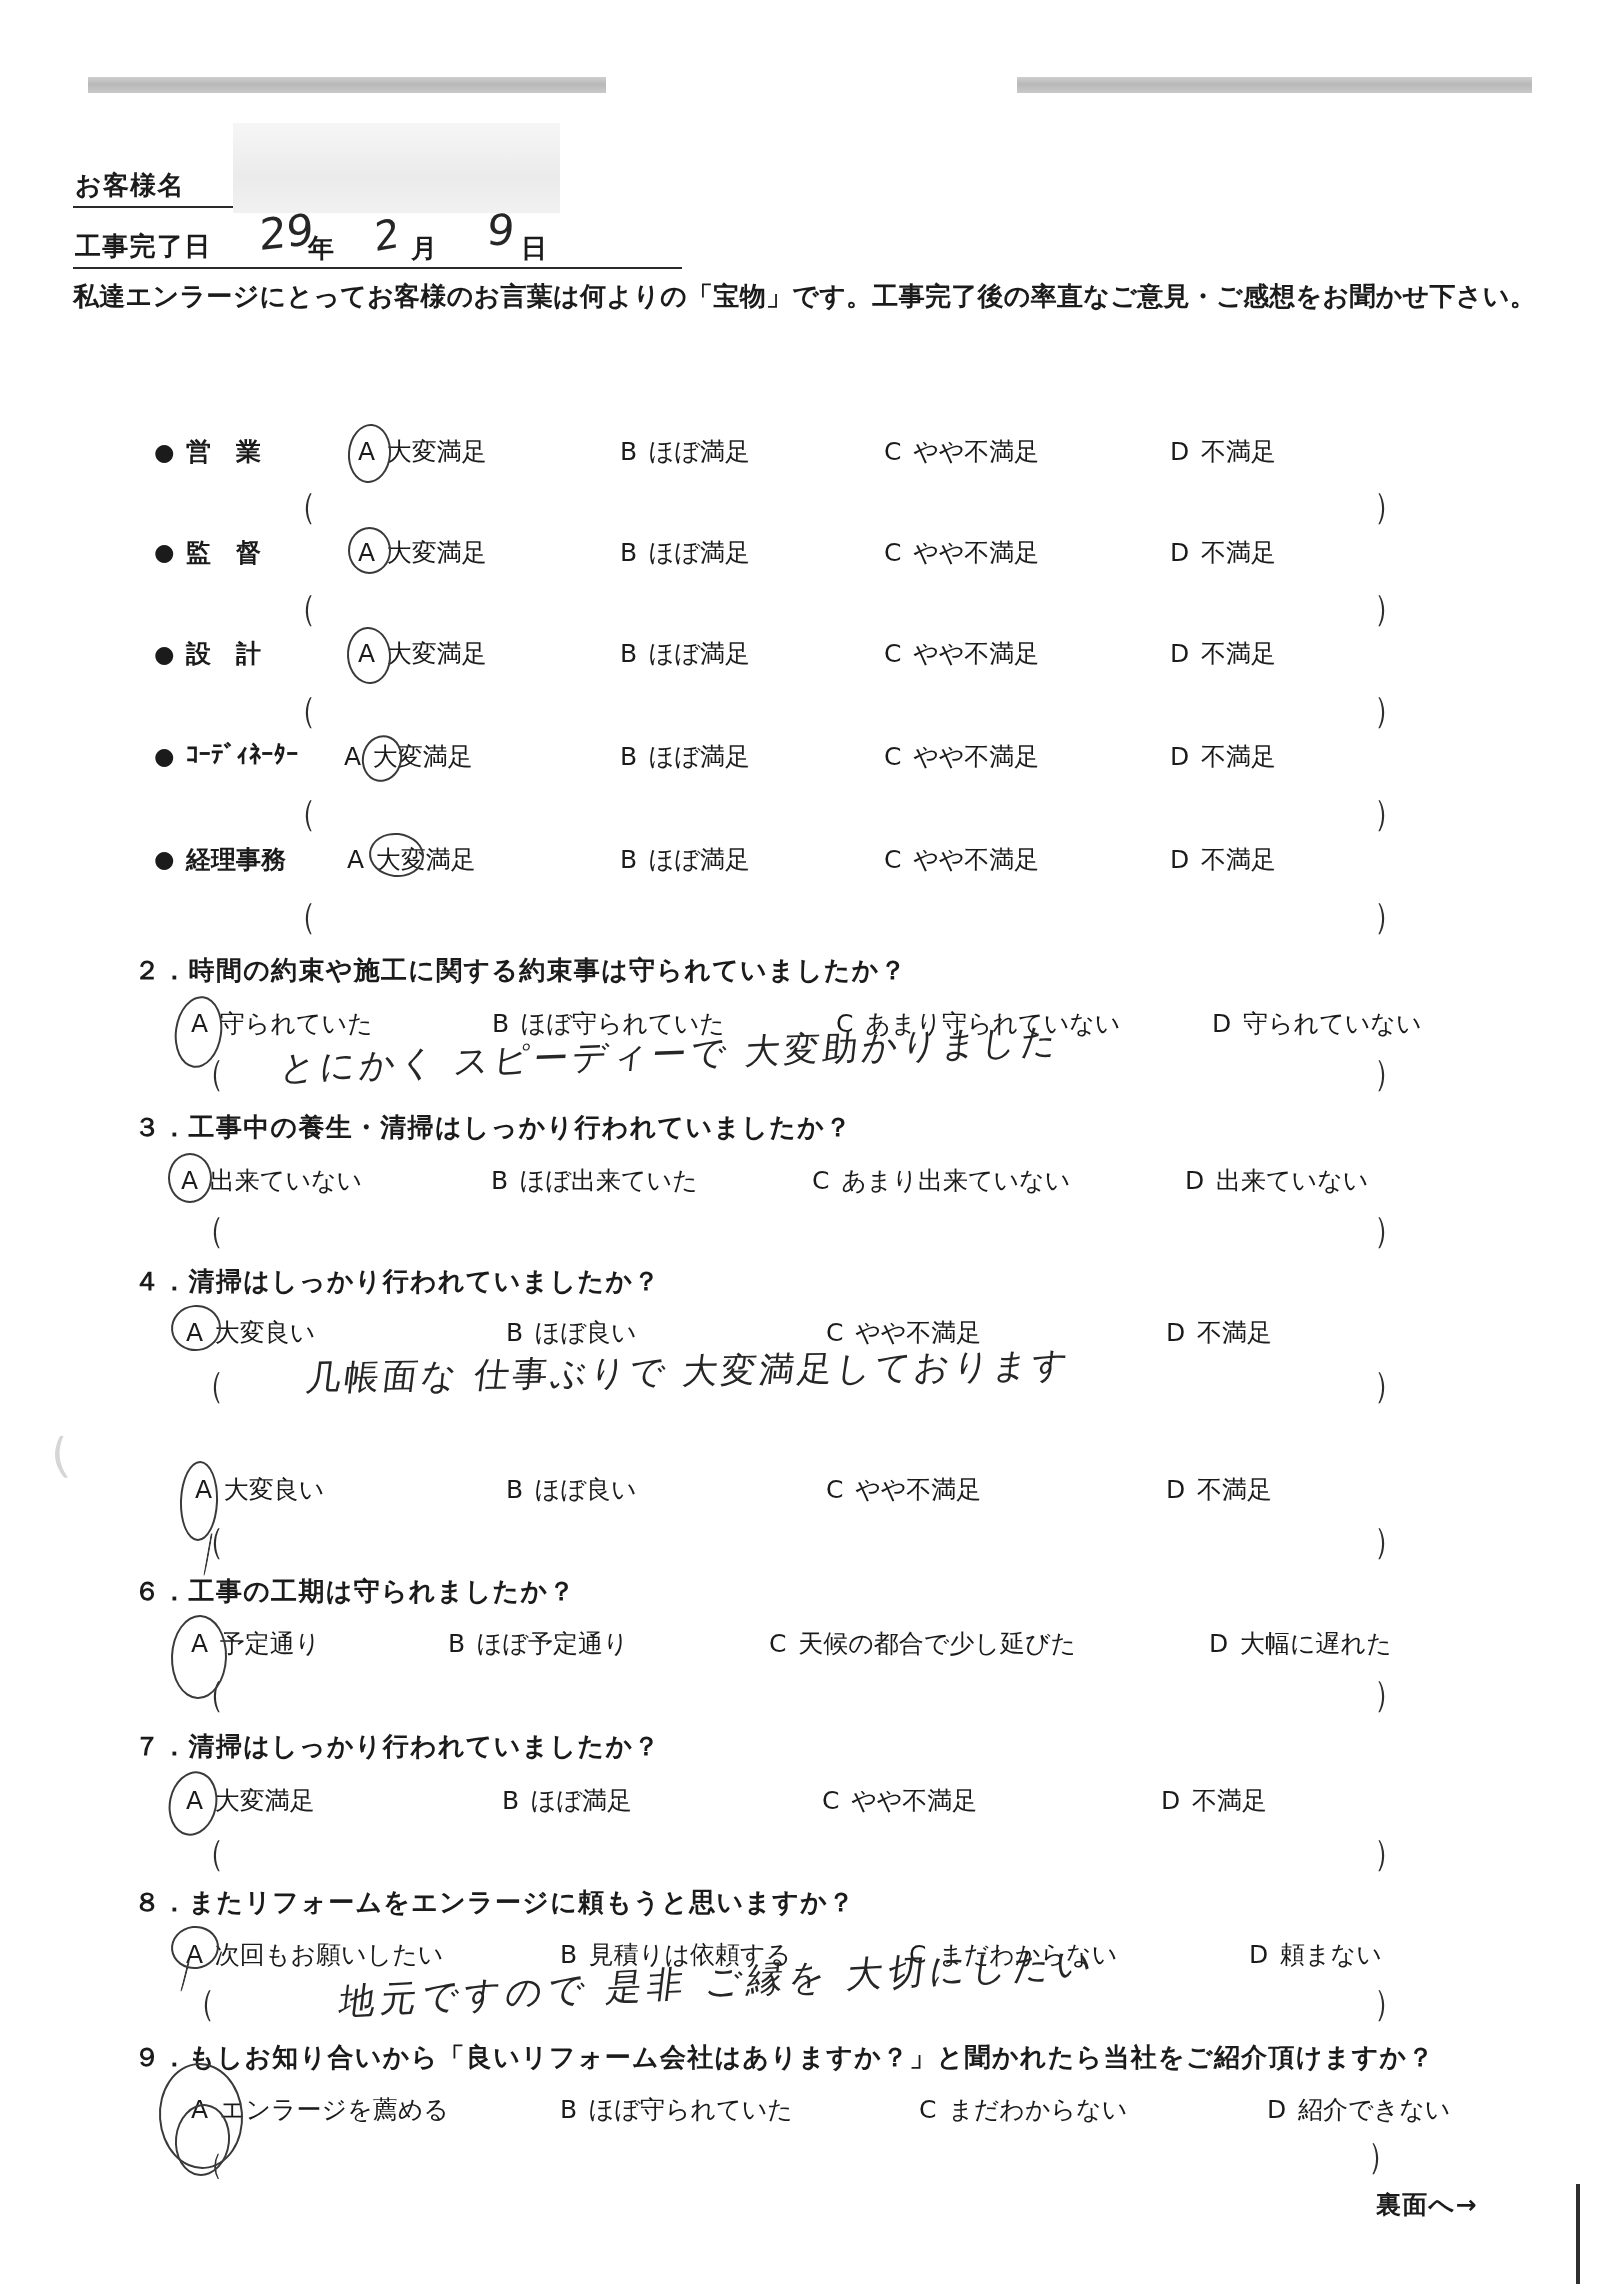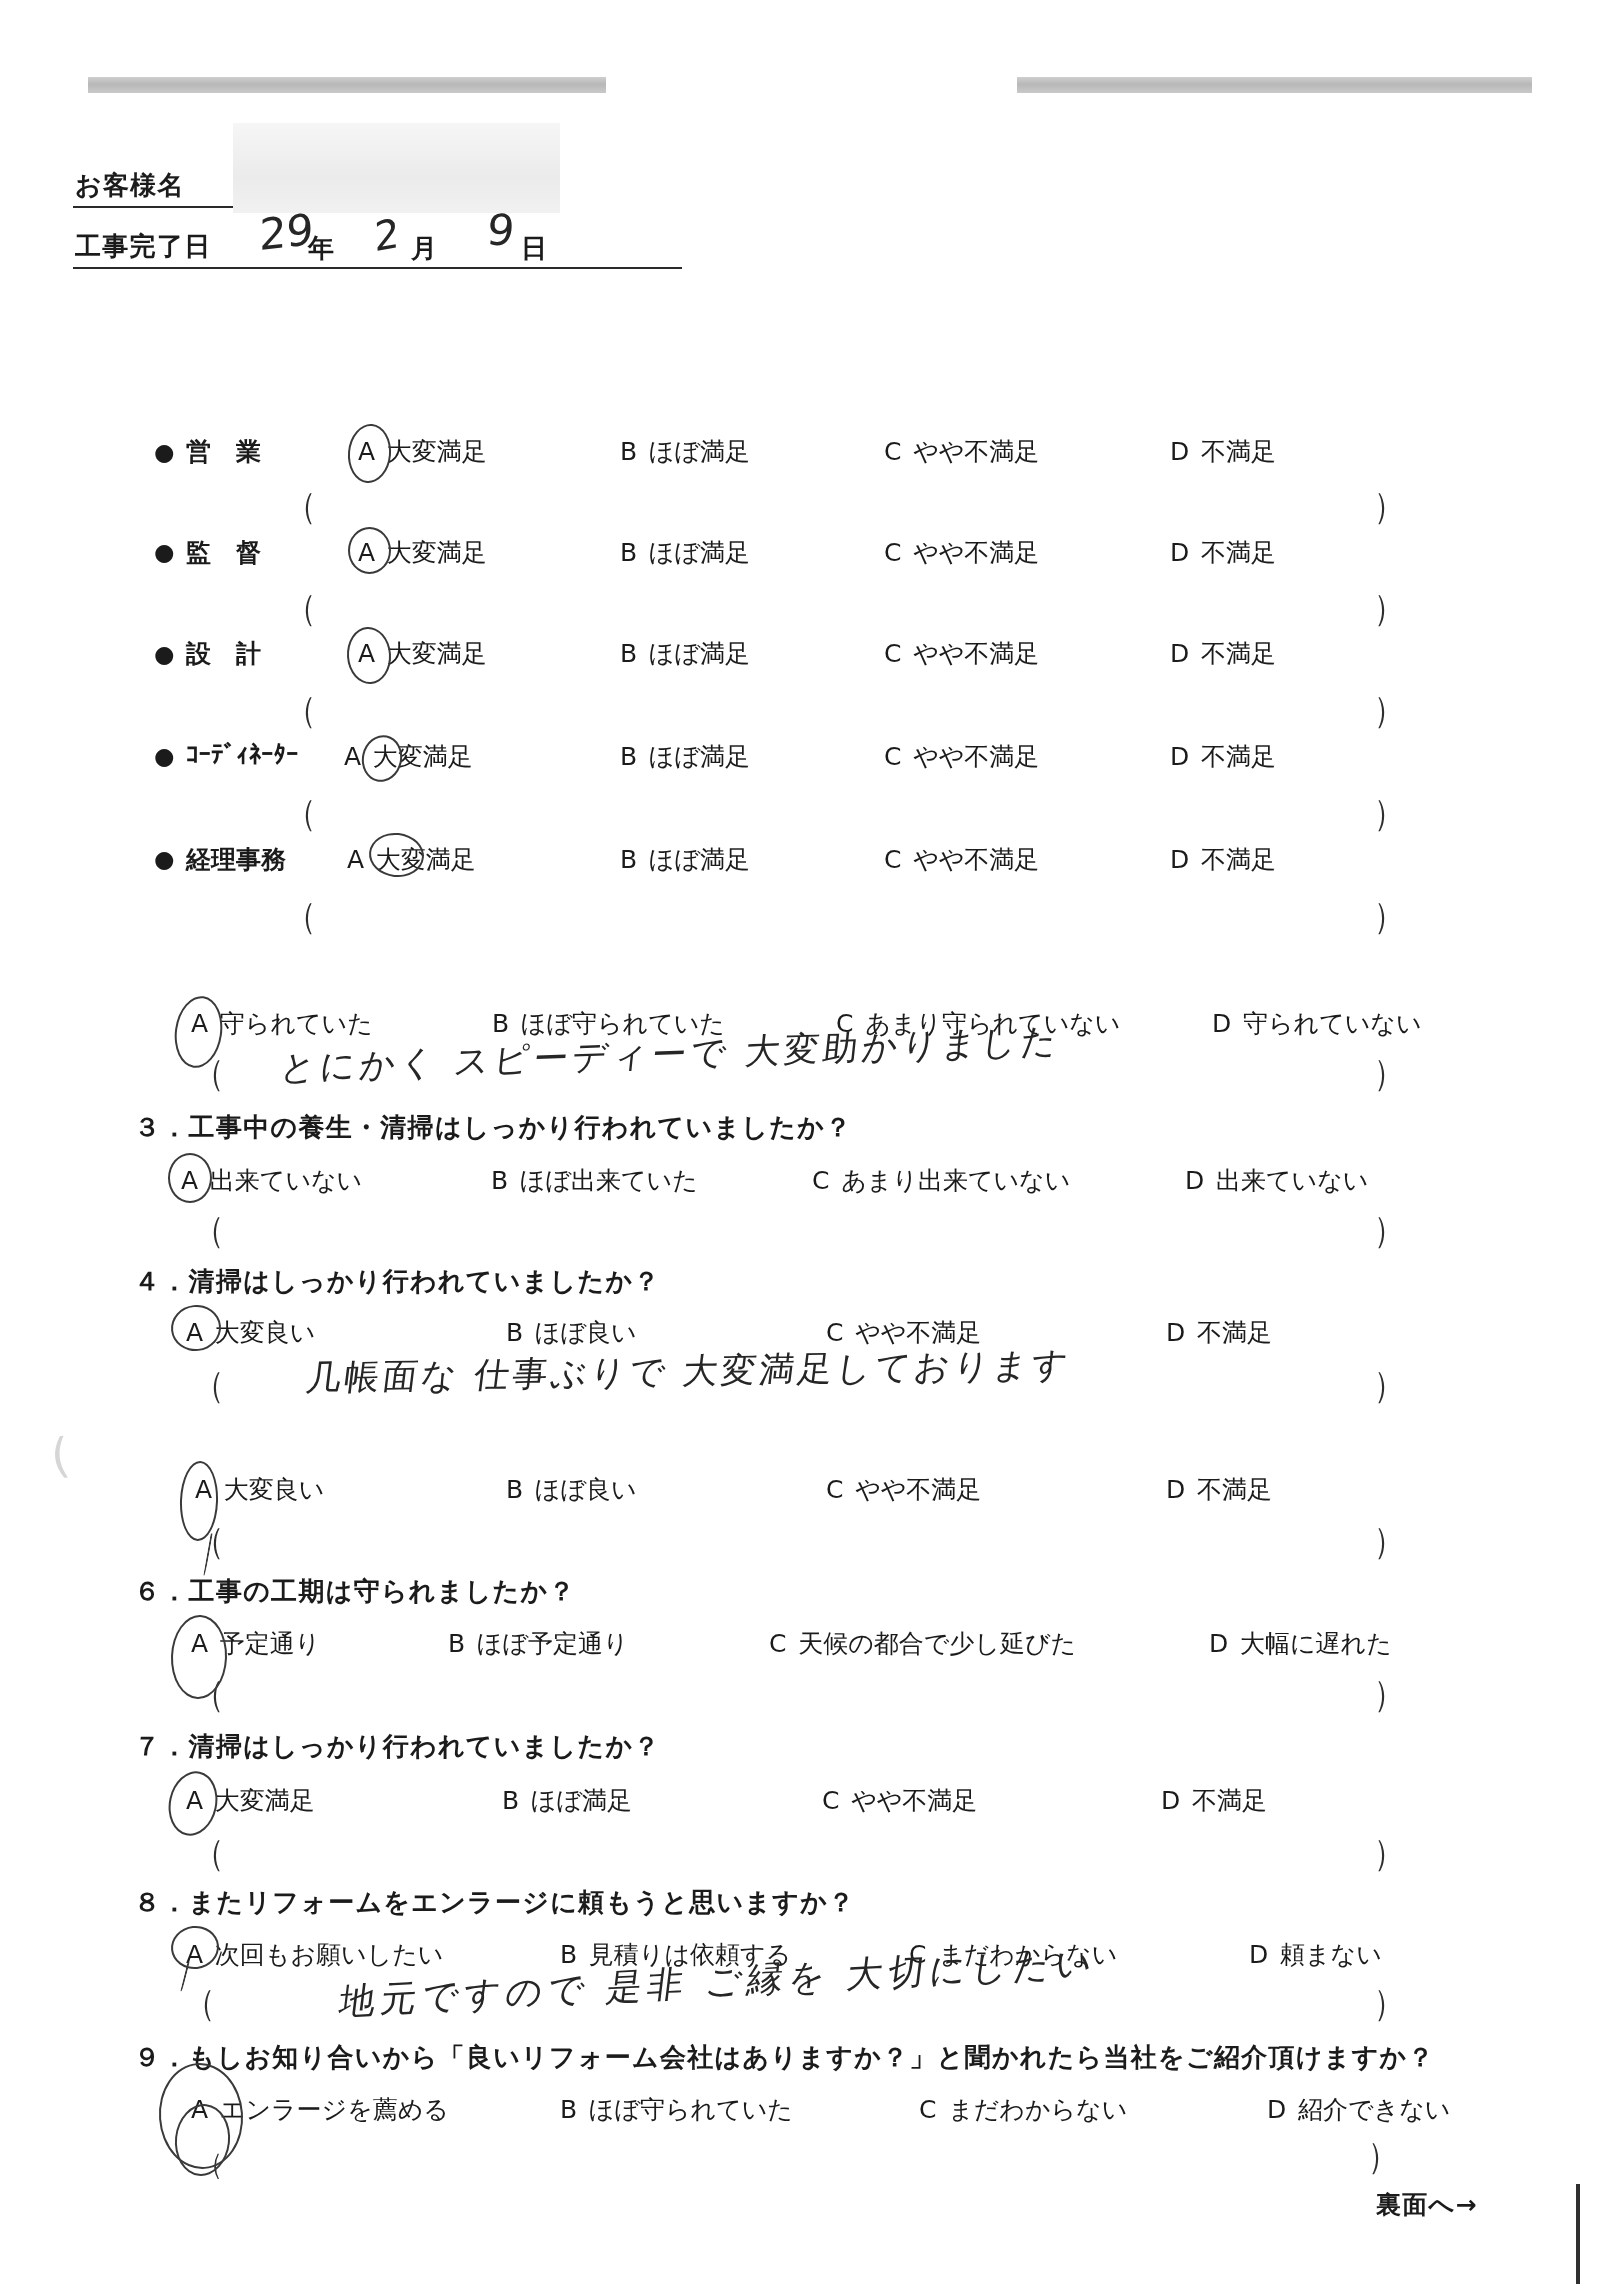--- a/index.html
+++ b/index.html
@@ -45,20 +45,21 @@
 
   <div class="lbl" style="left:75px;top:229px">工事完了日</div>
   <div class="hand" style="left:259px;top:207px;font-size:43px;transform:rotate(-6deg) skewX(-6deg)">29</div>
   <div class="lbl" style="left:308px;top:231px">年</div>
   <div class="hand" style="left:374px;top:212px;font-size:40px;transform:rotate(-10deg) skewX(-8deg)">2</div>
   <div class="lbl" style="left:411px;top:231px">月</div>
   <div class="hand" style="left:487px;top:205px;font-size:43px;transform:rotate(2deg) skewX(-4deg)">9</div>
   <div class="lbl" style="left:521px;top:231px">日</div>
   <div class="uline" style="left:73px;top:267px;width:609px"></div>
 
+  <div class="intro" style="left:73px;top:279px">私達エンラージにとってお客様のお言葉は何よりの「宝物」です。工事完了後の率直なご意見・ご感想をお聞かせ下さい。</div>
 
 
   <div class="bullet" style="left:154px;top:438px">●</div>
   <div class="rowname" style="left:186px;top:435px">営　業</div>
   <div class="opt" style="left:358px;top:435px"><span class="l">A</span><span>大変満足</span></div>
   <div class="opt" style="left:620px;top:435px"><span class="l">B</span><span>ほぼ満足</span></div>
   <div class="opt" style="left:884px;top:435px"><span class="l">C</span><span>やや不満足</span></div>
   <div class="opt" style="left:1170px;top:435px"><span class="l">D</span><span>不満足</span></div>
   <div class="paren" style="left:287px;top:487px">（</div>
   <div class="paren" style="left:1374px;top:487px">）</div>
@@ -92,20 +93,21 @@
 
   <div class="bullet" style="left:154px;top:845px">●</div>
   <div class="rowname" style="left:186px;top:843px">経理事務</div>
   <div class="opt" style="left:347px;top:843px"><span class="l">A</span><span>大変満足</span></div>
   <div class="opt" style="left:620px;top:843px"><span class="l">B</span><span>ほぼ満足</span></div>
   <div class="opt" style="left:884px;top:843px"><span class="l">C</span><span>やや不満足</span></div>
   <div class="opt" style="left:1170px;top:843px"><span class="l">D</span><span>不満足</span></div>
   <div class="paren" style="left:287px;top:897px">（</div>
   <div class="paren" style="left:1374px;top:897px">）</div>
 
+  <div class="qhead" style="left:134px;top:953px"><span>２．</span><span>時間の約束や施工に関する約束事は守られていましたか？</span></div>
   <div class="opt" style="left:191px;top:1007px"><span class="l">A</span><span>守られていた</span></div>
   <div class="opt" style="left:492px;top:1007px"><span class="l">B</span><span>ほぼ守られていた</span></div>
   <div class="opt" style="left:836px;top:1007px"><span class="l">C</span><span>あまり守られていない</span></div>
   <div class="opt" style="left:1212px;top:1007px"><span class="l">D</span><span>守られていない</span></div>
   <div class="paren" style="left:195px;top:1054px">（</div>
   <div class="hand" style="left:280px;top:1031px;font-size:35px;letter-spacing:3.9px;transform:rotate(-2deg) skewX(-8deg)">とにかく スピーディーで 大変助かりました</div>
   <div class="paren" style="left:1374px;top:1054px">）</div>
 
   <div class="qhead" style="left:134px;top:1110px"><span>３．</span><span>工事中の養生・清掃はしっかり行われていましたか？</span></div>
   <div class="opt" style="left:181px;top:1164px"><span class="l">A</span><span>出来ていない</span></div>

